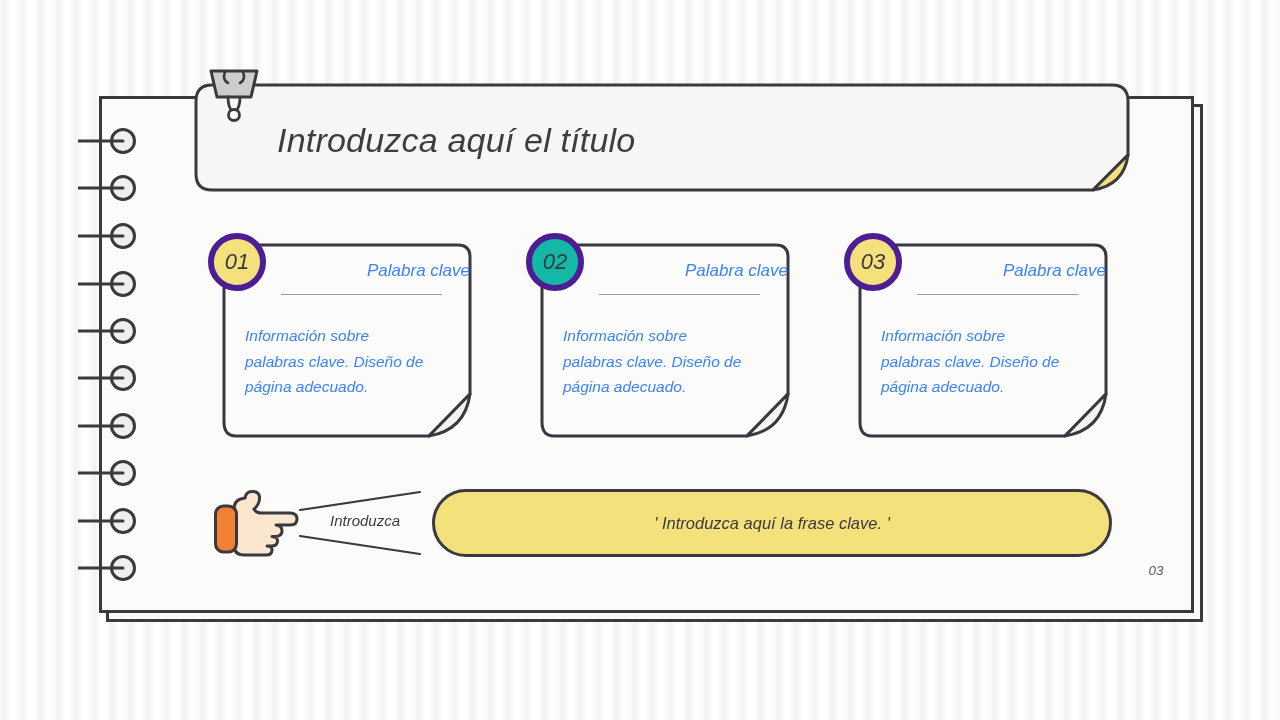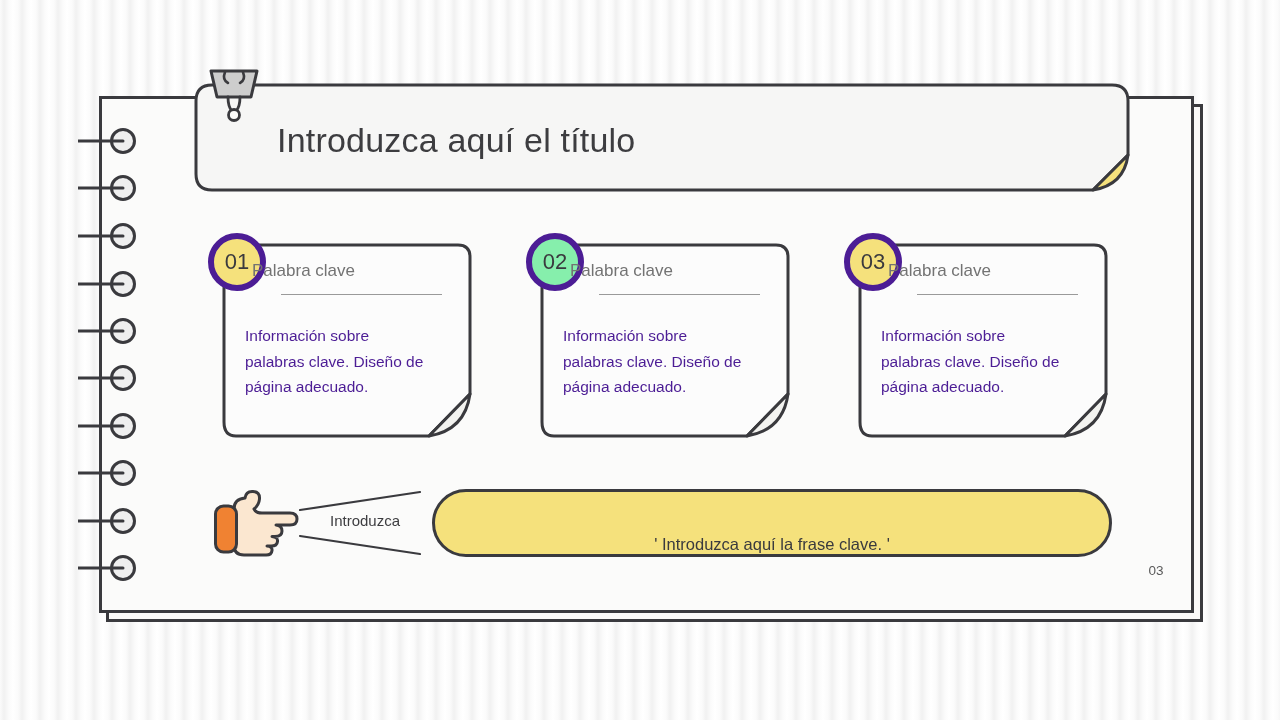--- a/index.html
+++ b/index.html
@@ -3,21 +3,21 @@
 <meta charset="utf-8">
 <style>
   * { margin:0; padding:0; box-sizing:border-box; }
   html,body { width:1280px; height:720px; }
   body{
     font-family:"Liberation Sans", sans-serif;
     background:repeating-linear-gradient(90deg,
       #fbfbfb 0px, #f1f1f1 4px, #fbfbfb 9px, #ffffff 13px, #fbfbfb 18px);
     position:relative; overflow:hidden;
   }
-  .stage{ position:absolute; inset:0; width:1280px; height:720px; }
+  .stage{ position:absolute; inset:0; width:1280px; height:720px;font-style:italic; }
 
   .back-page{
     position:absolute; left:106px; top:104px; width:1097px; height:518px;
     background:#faf9f8; border:3px solid #3a3a3e;
   }
   .page{
     position:absolute; left:99px; top:96px; width:1095px; height:517px;
     background:#fbfbfa; border:3px solid #3a3a3e;
   }
   .ring{ position:absolute; left:78px; width:64px; height:32px; }
@@ -32,42 +32,42 @@
   .card{ position:absolute; top:243px; width:250px; height:195px; }
   .card.c0{ left:222px; } .card.c1{ left:540px; } .card.c2{ left:858px; }
   .card svg.card-bg{ position:absolute; left:0; top:0; }
   .badge{
     position:absolute; left:-14px; top:-10px; width:58px; height:58px;
     border-radius:50%; border:6px solid #4c1d95;
     display:flex; align-items:center; justify-content:center;
     font-size:22px; color:#3a3a3e;
   }
   .card-heading{
-    position:absolute; left:30px; right:2px; top:18px; text-align:left;
-    font-size:17px; color:#737373;
+    position:absolute; left:30px; right:2px; top:18px; text-align:right;
+    font-size:17px; color:#3b82f6;
   }
   .card-divider{
     position:absolute; left:59px; top:51px; width:161px; height:0;
     border-top:1.5px solid #9a9a9a;
   }
   .card-body{
     position:absolute; left:23px; top:80px; right:8px;
-    font-size:15.5px; line-height:25.5px; color:#4c1d95;
+    font-size:15.5px; line-height:25.5px; color:#3b82f6;
   }
 
   .hand{ position:absolute; left:212px; top:489px; width:90px; height:72px; }
   .callout-lines{ position:absolute; left:294px; top:484px; width:132px; height:76px; }
   .callout-label{
     position:absolute; left:315px; top:512px; width:100px; text-align:center;
     font-size:15px; line-height:18px; color:#3d3d40;
   }
   .pill{
     position:absolute; left:432px; top:489px; width:680px; height:68px;
     background:#f5e17c; border:3px solid #3a3a3e; border-radius:34px;
-    display:flex; align-items:flex-end; justify-content:center;
+    display:flex; align-items:center; justify-content:center;
   }
   .pill-text{ font-size:16.5px; color:#3a3a3e; }
 
   .page-number{
     position:absolute; left:1134px; top:563px; width:44px; text-align:center;
     font-size:13.5px; color:#5a5a5a;
   }
 </style>
 </head>
 <body>
@@ -146,21 +146,21 @@
       <div>palabras clave. Diseño de</div>
       <div>página adecuado.</div>
     </div>
   </div>
 
   <div class="card c1">
     <svg class="card-bg" width="250" height="195" viewBox="0 0 250 195">
       <path d="M14,2 H236 Q248,2 248,14 V151 L207,193 H14 Q2,193 2,179 V14 Q2,2 14,2 Z" fill="#fcfcfc" stroke="#3a3a3e" stroke-width="3" stroke-linejoin="round"></path>
       <path d="M248,151 L207,193 Q243,187 248,151 Z" fill="#f3f3f0" stroke="#3a3a3e" stroke-width="3" stroke-linejoin="round"></path>
     </svg>
-    <div class="badge" style="background-color: #86efac;">02</div>
+    <div class="badge" style="background-color: #14b8a6;">02</div>
     <div class="card-heading">Palabra clave</div>
     <div class="card-divider"></div>
     <div class="card-body">
       <div>Información sobre</div>
       <div>palabras clave. Diseño de</div>
       <div>página adecuado.</div>
     </div>
   </div>
 
   <div class="card c2">

